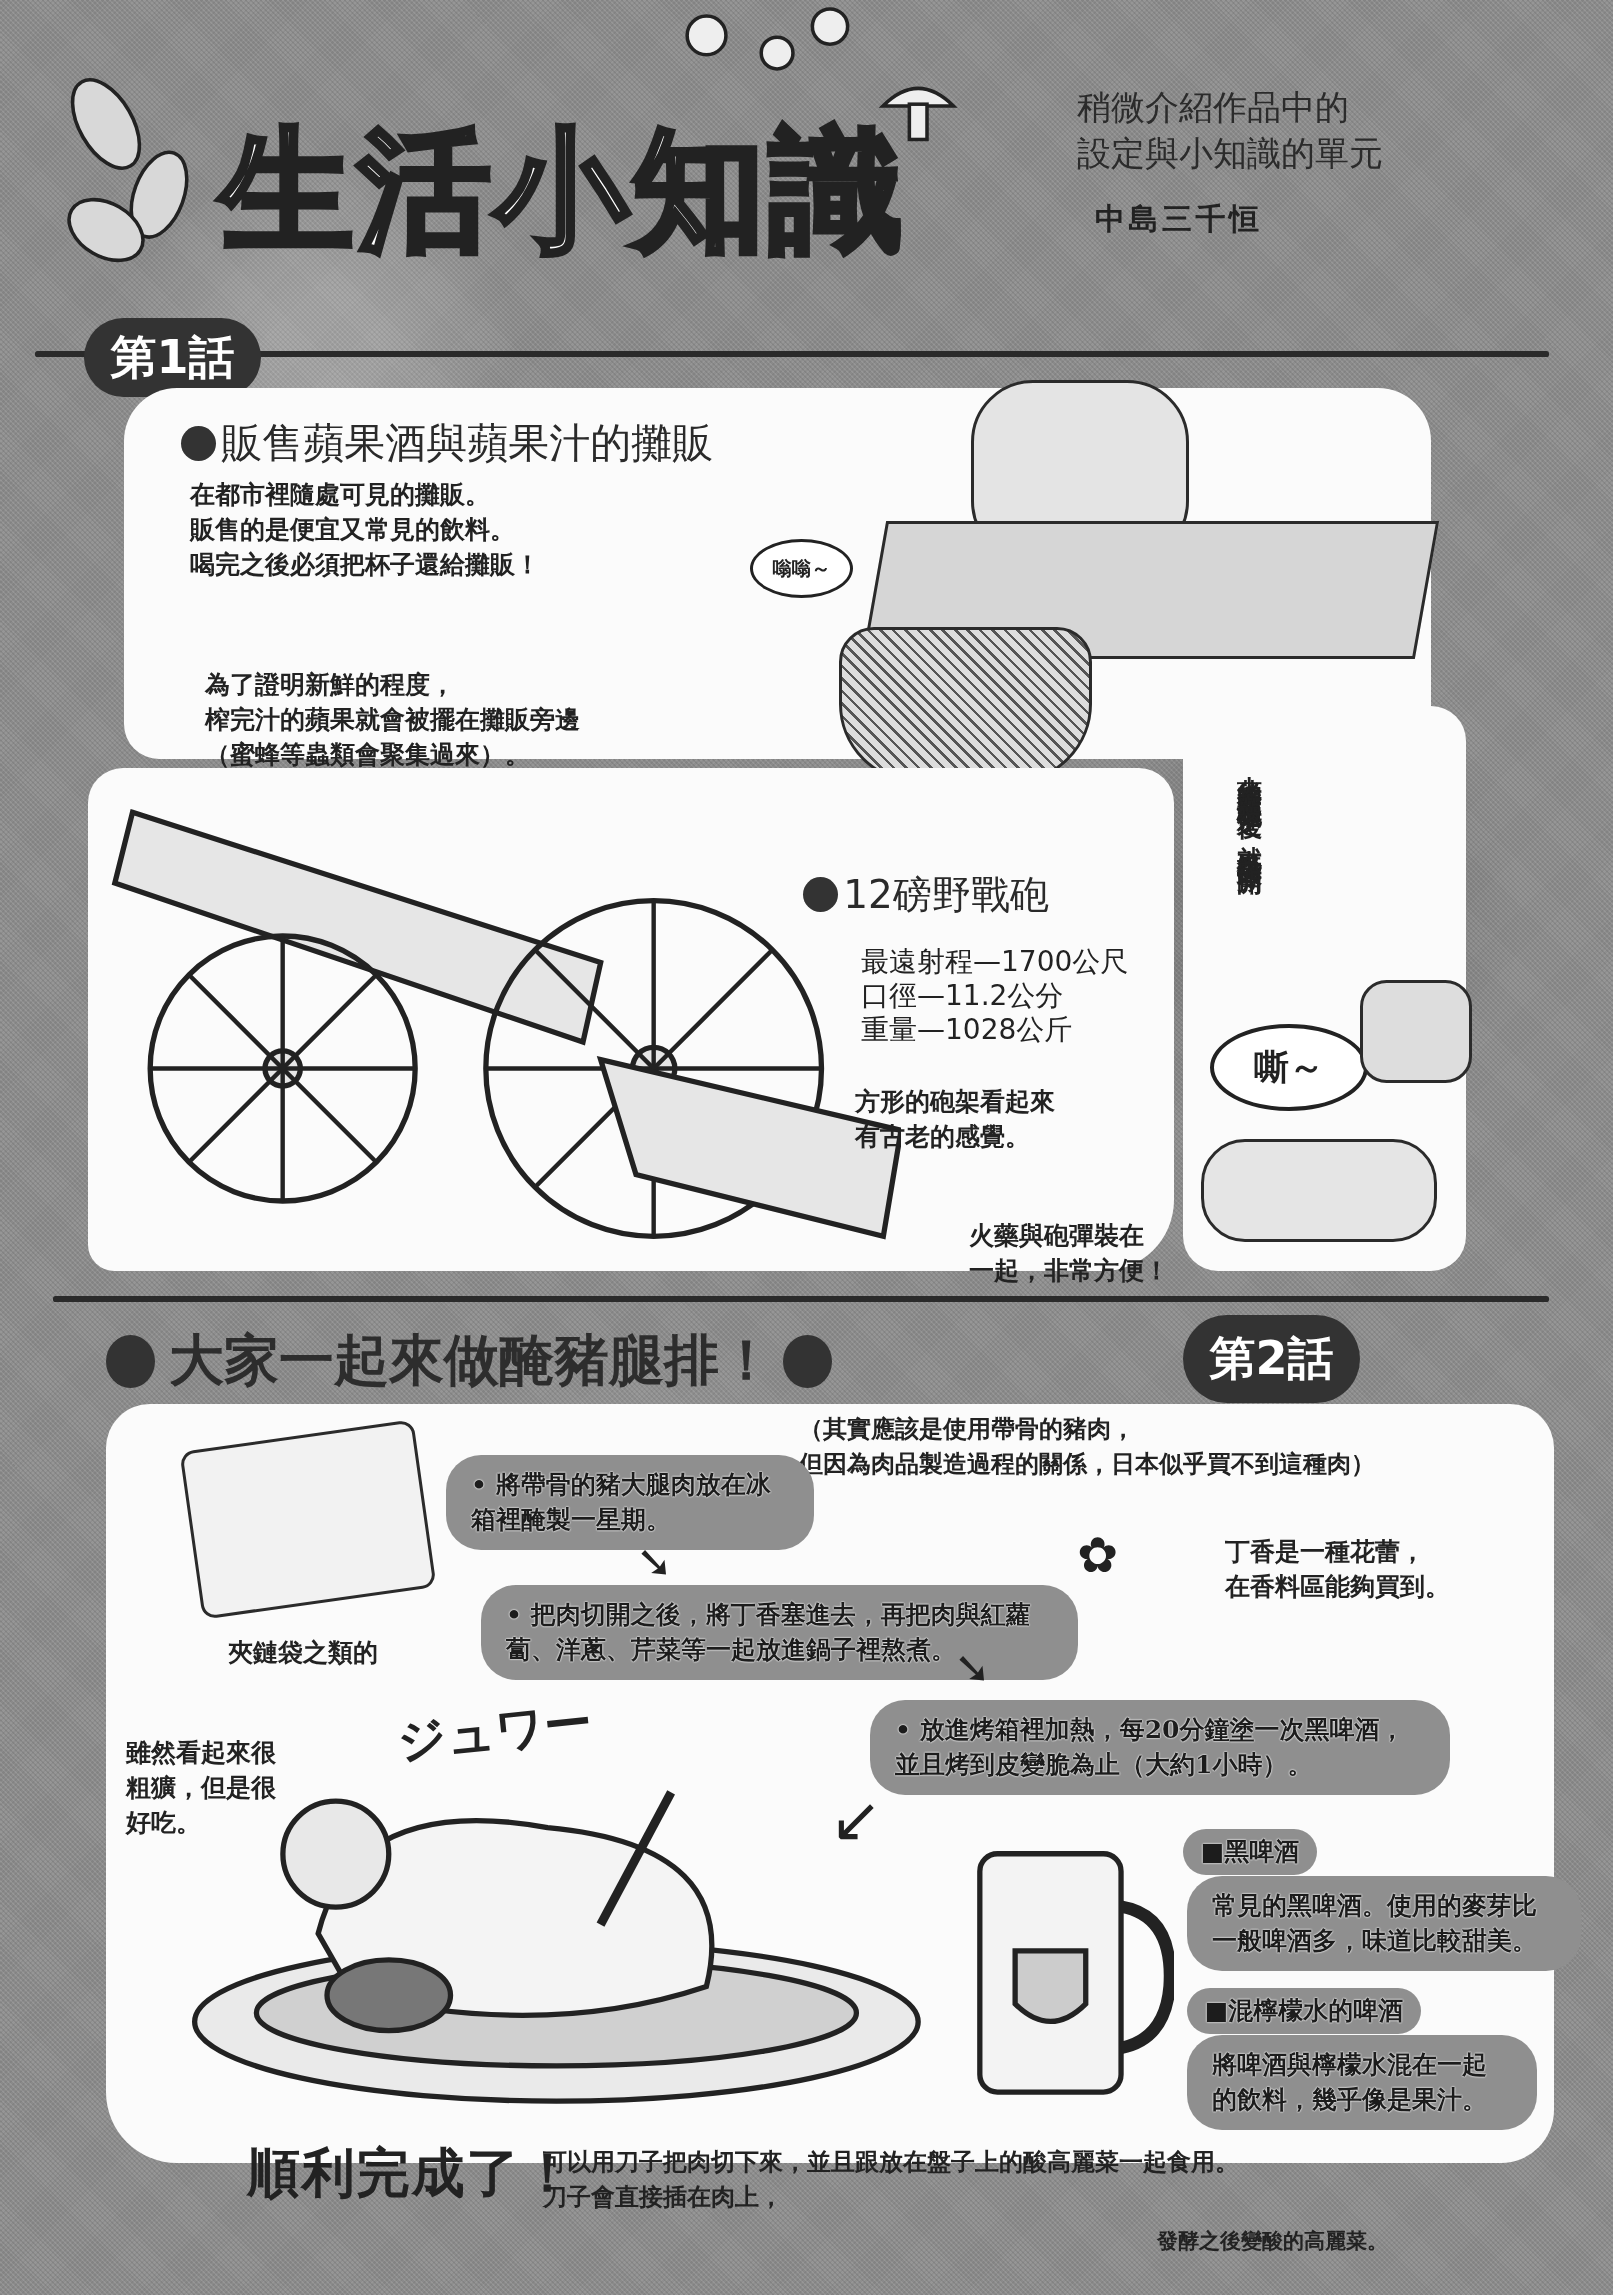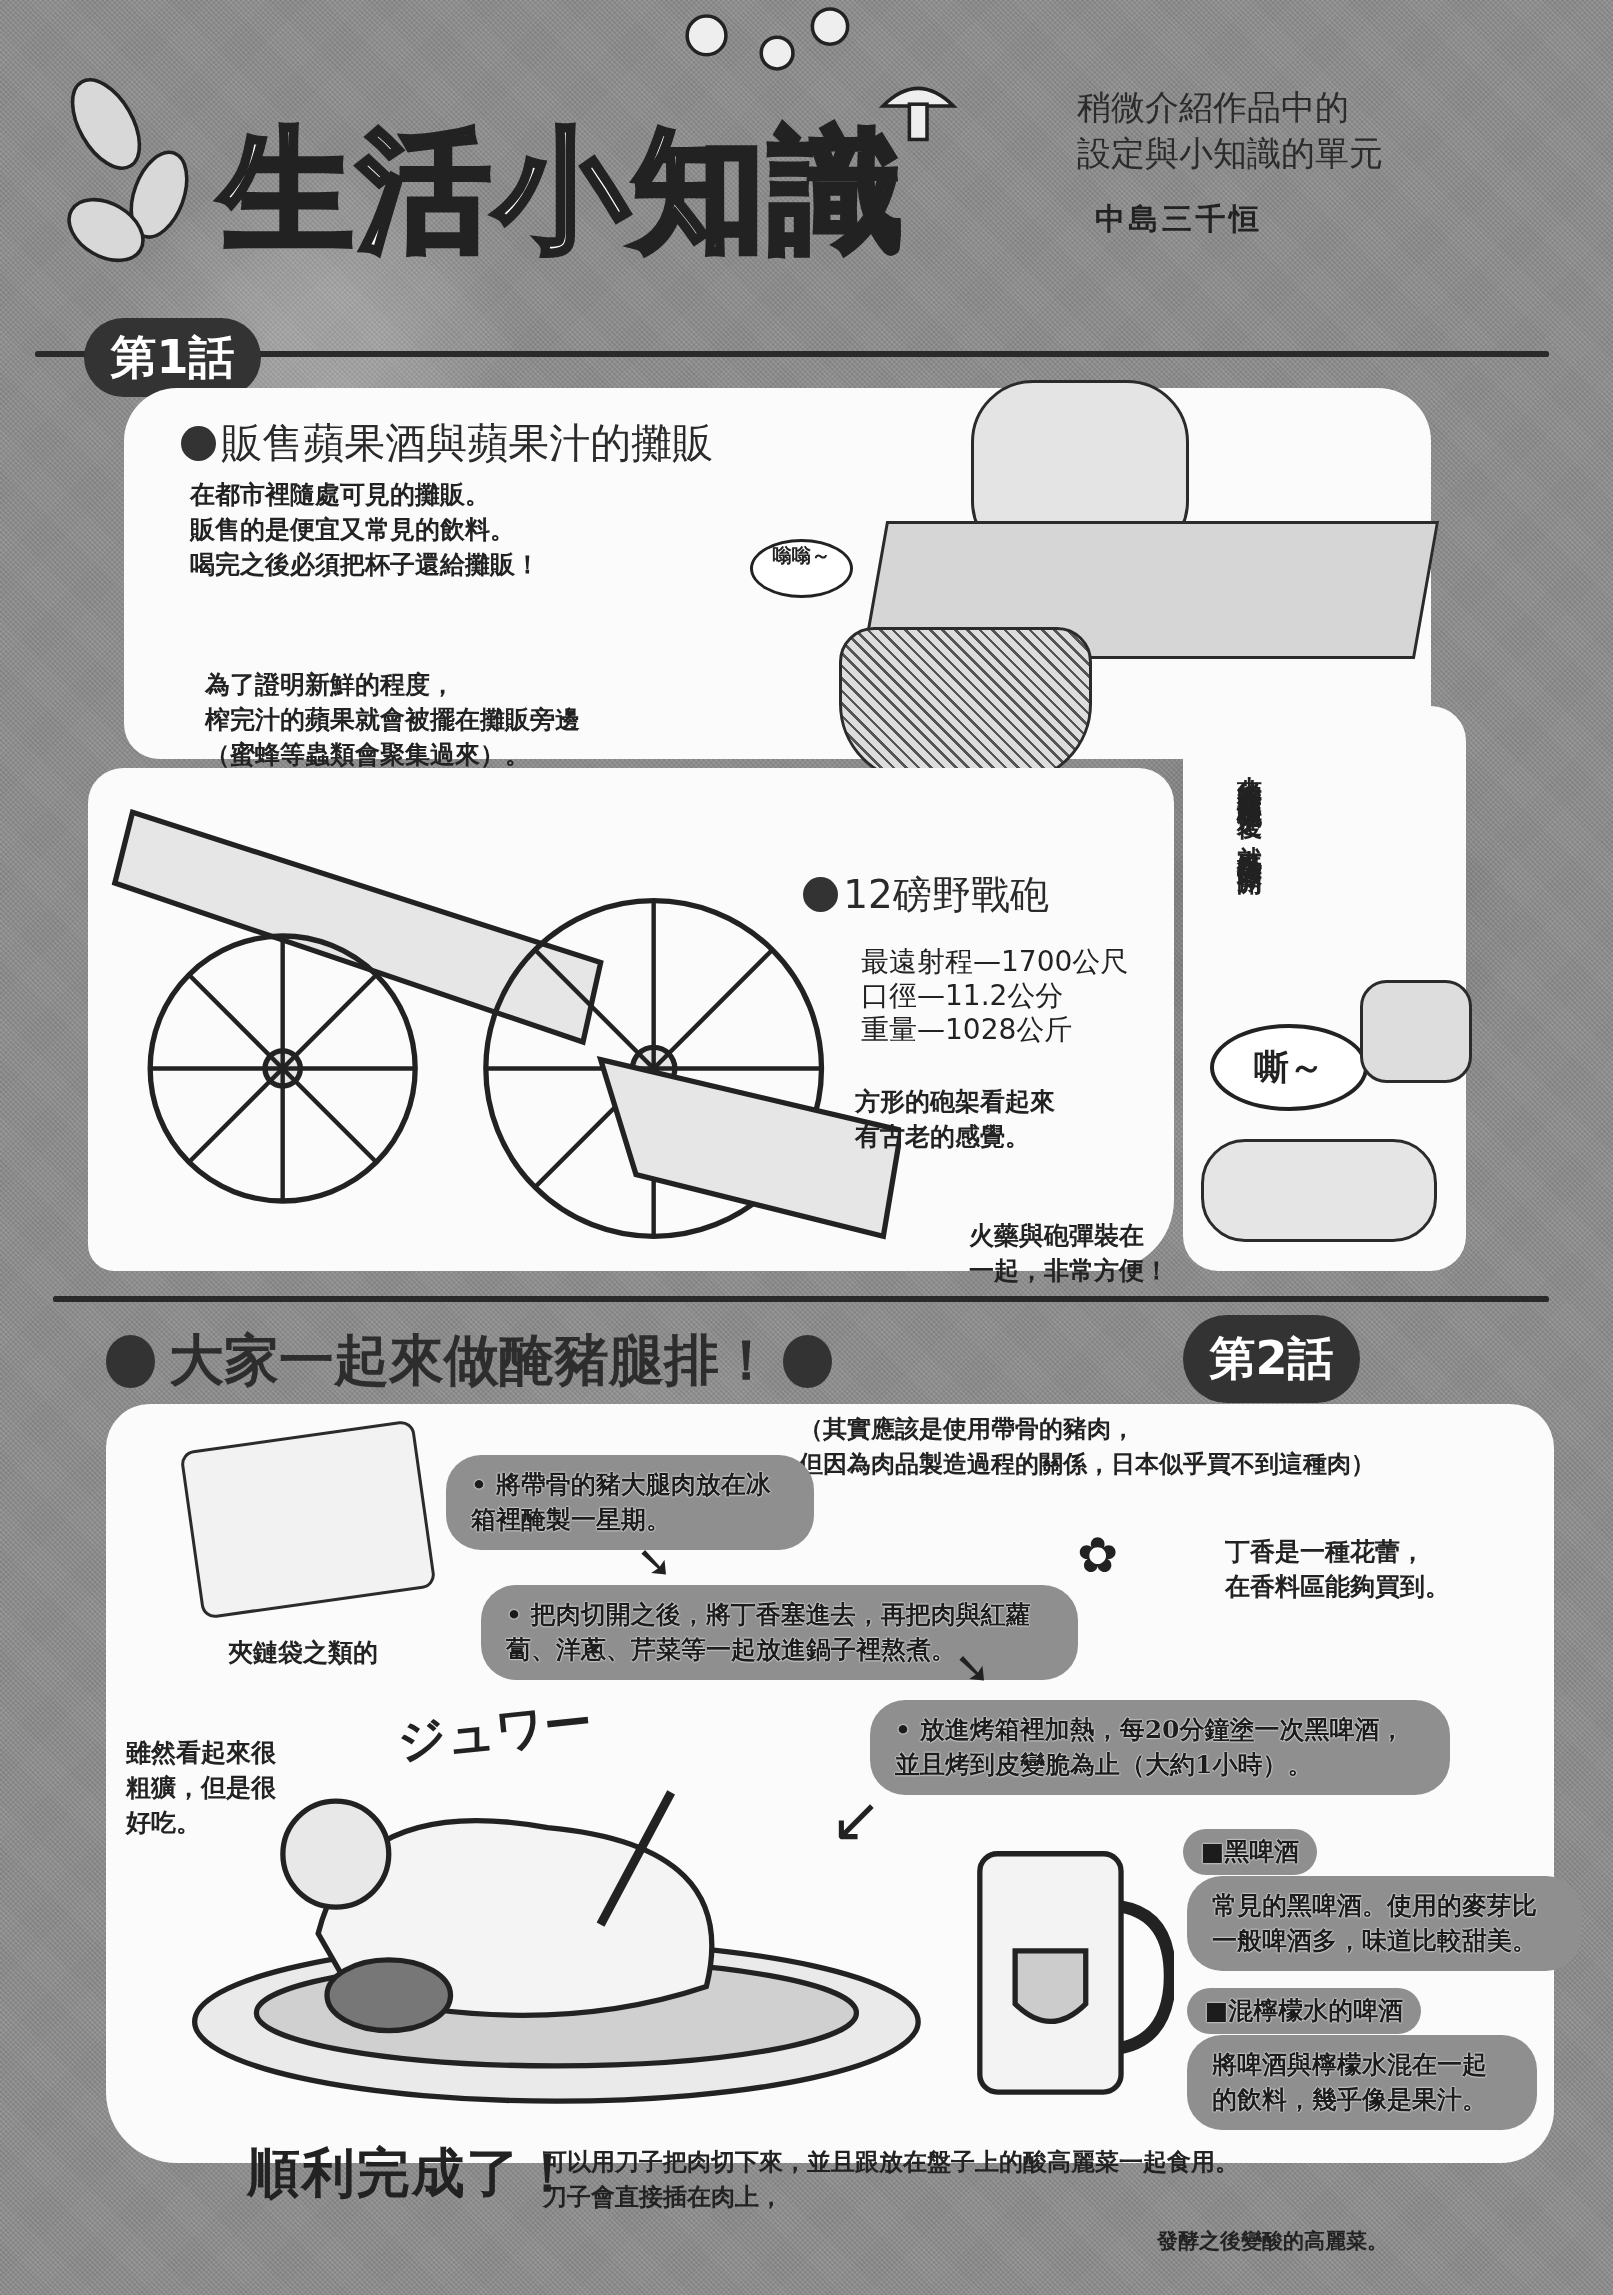--- a/index.html
+++ b/index.html
@@ -64,21 +64,21 @@
 
 <div class="panel" style="left:124px;top:388px;width:1307px;height:371px;border-radius:53px 53px 53px 35px;"></div>
 <div class="abs heading" style="left:181px;top:419px;">
   <span class="dot"></span><span>販售蘋果酒與蘋果汁的攤販</span>
 </div>
 <div class="abs body28" style="left:190px;top:477px;">
   <div>在都市裡隨處可見的攤販。</div>
   <div>販售的是便宜又常見的飲料。</div>
   <div>喝完之後必須把杯子還給攤販！</div>
 </div>
-<div class="abs" style="left:750px;top:539px;width:97px;height:53px;border:3.5px solid #222;border-radius:50%;background:#fff;display:flex;justify-content:center;font-weight:bold;font-size:19.4px;">
+<div class="abs" style="left:750px;top:539px;width:97px;height:53px;border:3.5px solid #222;border-radius:50%;background:#fff;display:flex;align-items:center;justify-content:center;font-weight:bold;font-size:19.4px;">
   <span>嗡嗡～</span>
 </div>
 <div class="sketch" style="left:971px;top:380px;width:212px;height:177px;border-radius:62px;background:#e4e4e4;"></div>
 <div class="sketch" style="left:874px;top:521px;width:547px;height:132px;background:#d6d6d6;transform:skewX(-10deg);"></div>
 <div class="sketch" style="left:839px;top:627px;width:247px;height:150px;border-radius:35px 35px 79px 79px;background:repeating-linear-gradient(45deg,#555 0 2.6px,#ddd 2.6px 8.8px);"></div>
 <div class="abs body28" style="left:205px;top:667px;">
   <div>為了證明新鮮的程度，</div>
   <div>榨完汁的蘋果就會被擺在攤販旁邊</div>
   <div>（蜜蜂等蟲類會聚集過來）。</div>
 </div>

